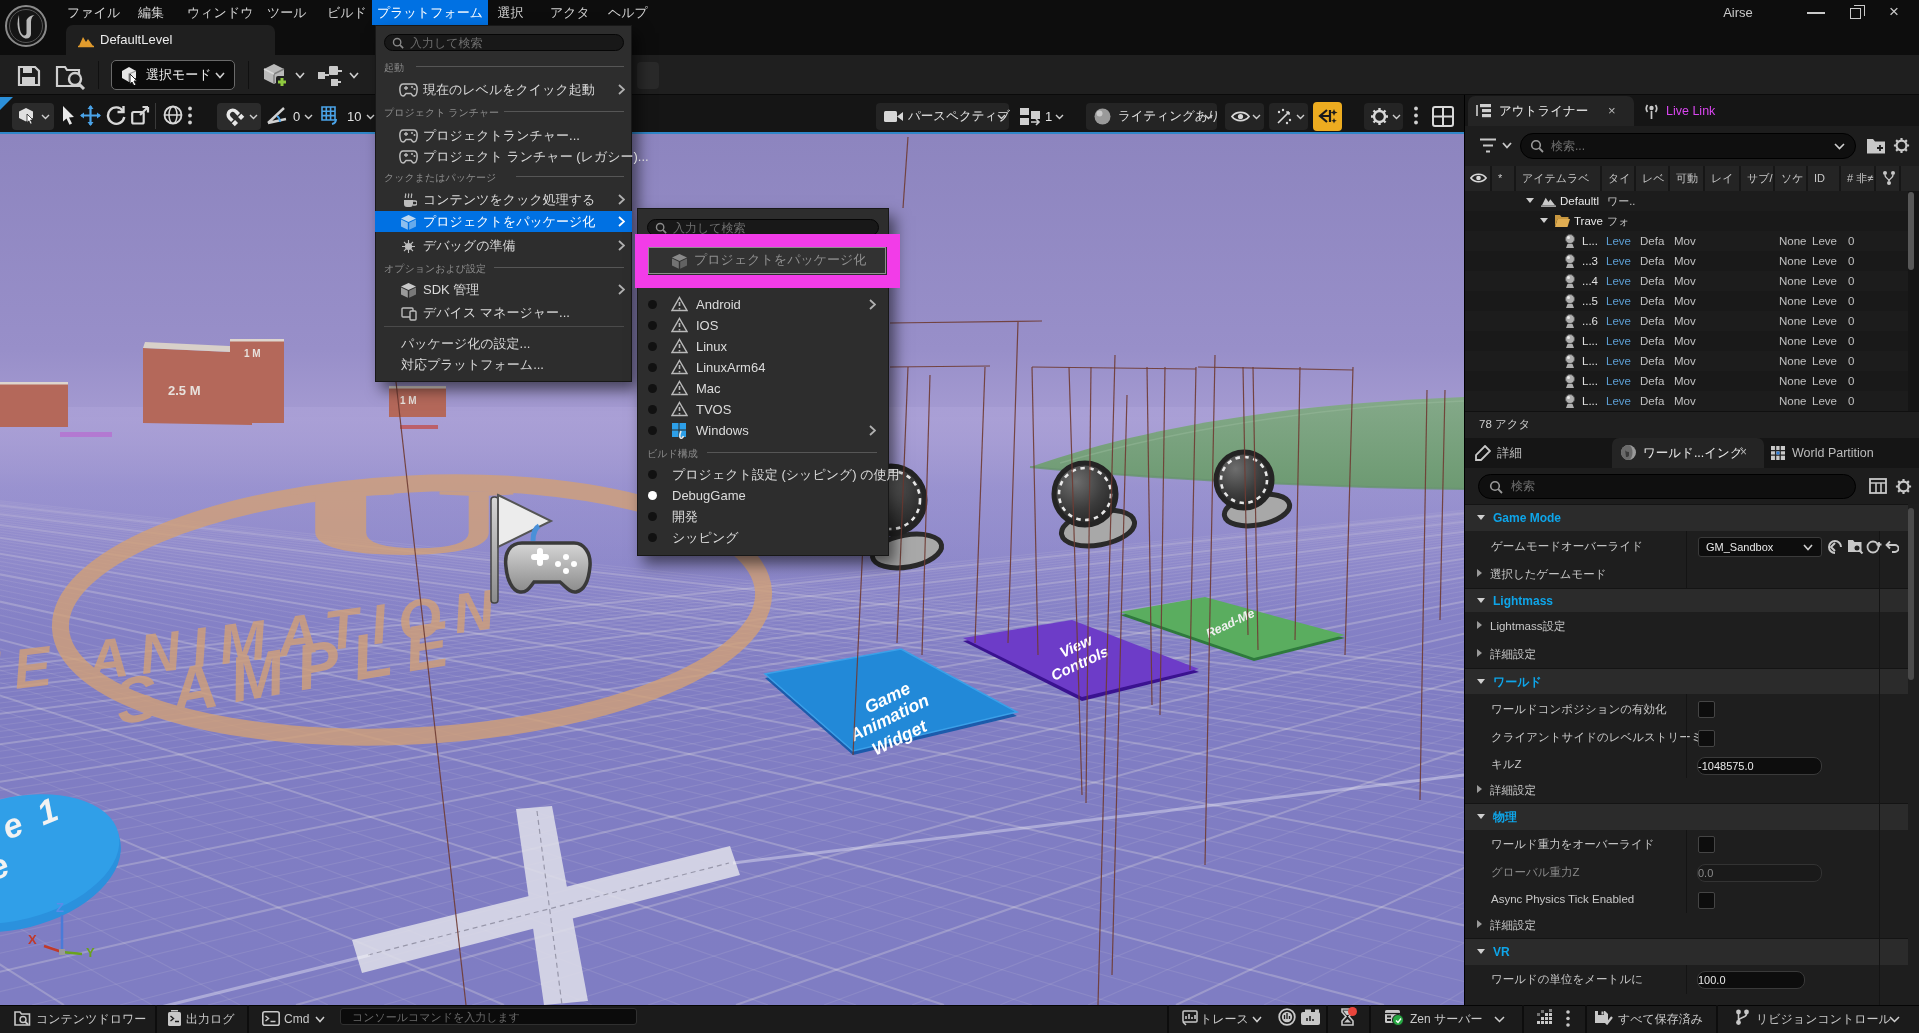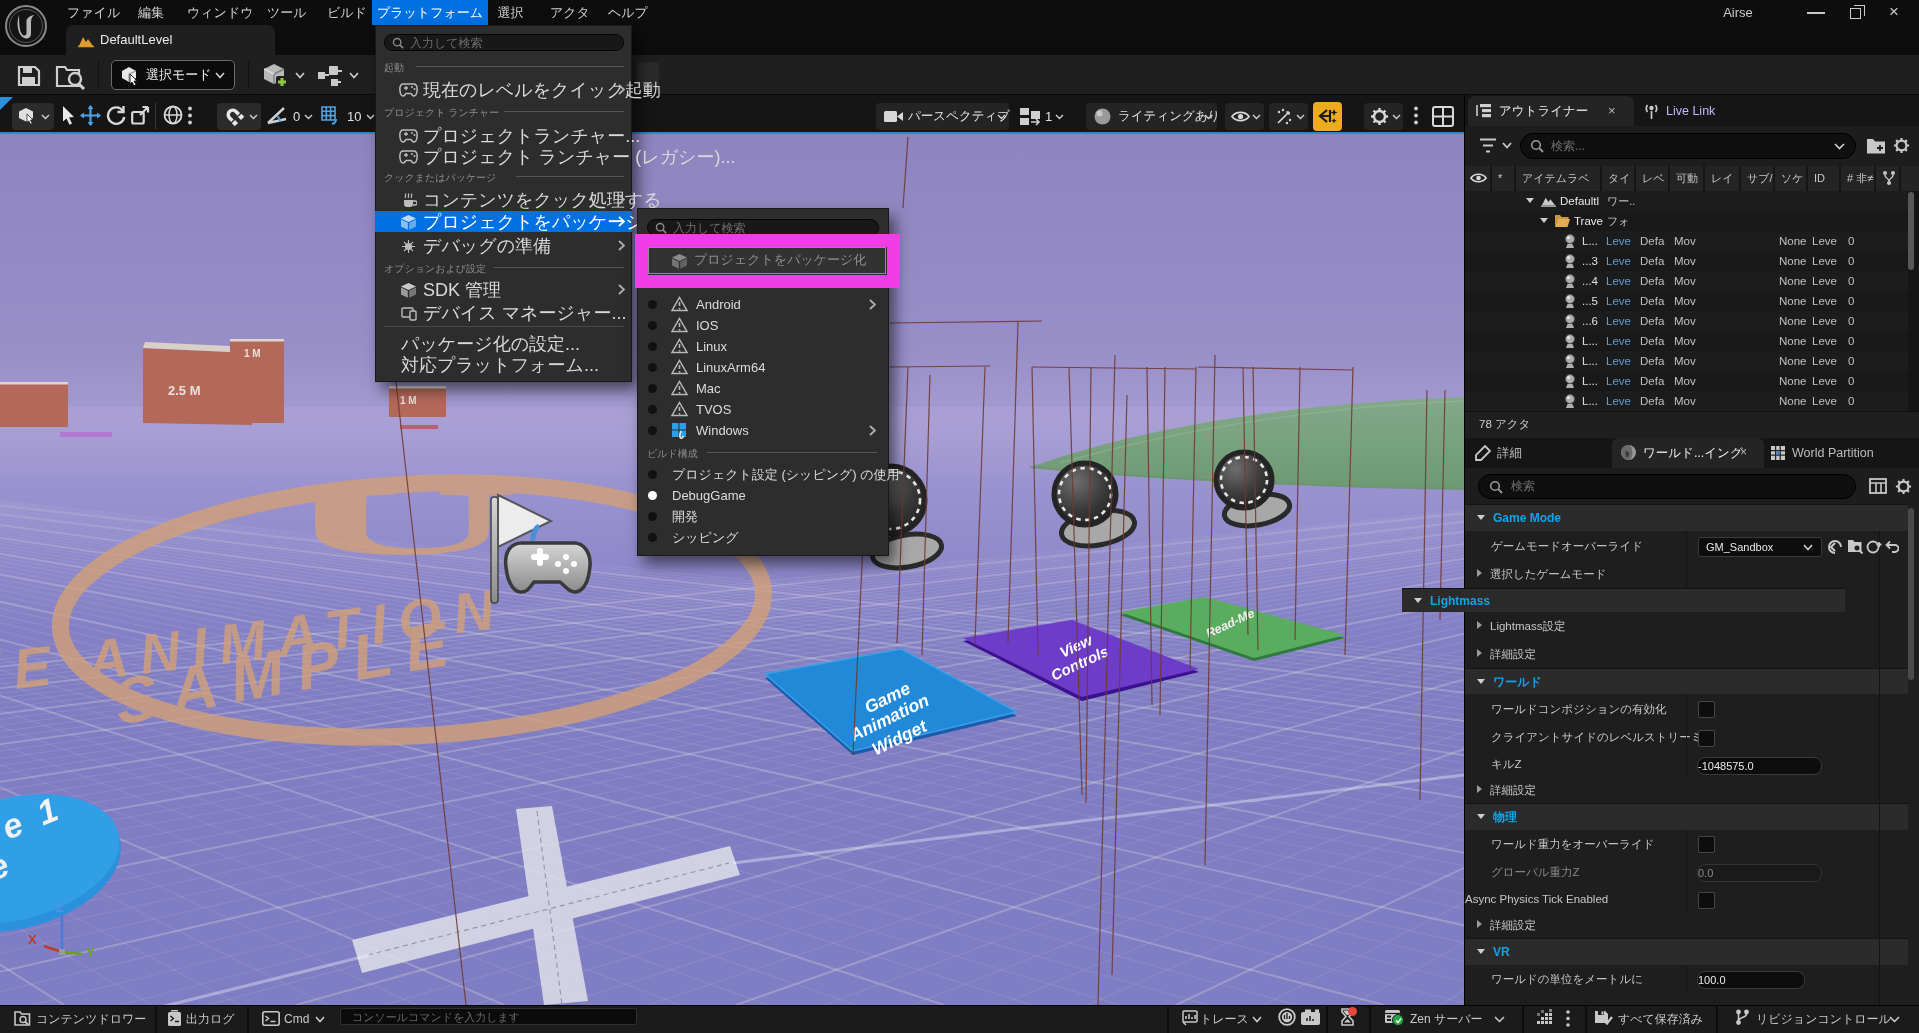--- a/index.html
+++ b/index.html
@@ -1,18 +1,18 @@
 <!DOCTYPE html>
 <html><head><meta charset="utf-8"><style>
 *{margin:0;padding:0;box-sizing:border-box}
 html,body{width:1919px;height:1033px;overflow:hidden;background:#0d0d0d;font-family:"Liberation Sans",sans-serif;-webkit-font-smoothing:antialiased}
 .abs{position:absolute}
 .t{color:#d4d4d4;font-size:13px;line-height:25px;white-space:nowrap}
 .vsep{position:absolute;width:1px;background:#101010}
-.menuitem{position:absolute;height:20px;line-height:20px;font-size:18px;color:#d9d9d9;white-space:nowrap}
+.menuitem{position:absolute;height:20px;line-height:20px;font-size:13px;color:#d9d9d9;white-space:nowrap}
 .mlabel{position:absolute;font-size:10px;color:#8d8d8d;white-space:nowrap}
 .mline{position:absolute;height:1px;background:#565656}
 .hdr{position:absolute;background:#2b2b2b;color:#0ea5e9;font-weight:bold;font-size:12px}
 .prow{position:absolute;background:#1e1e1e;color:#c8c8c8;font-size:11.5px}
 .chk{position:absolute;width:17px;height:17px;background:#0d0d0d;border:1px solid #454545;border-radius:2px}
 .inp{position:absolute;background:#0d0d0d;border:1px solid #3a3a3a;border-radius:8px;color:#e8e8e8;font-size:11px;line-height:16px;white-space:nowrap}
 .tri-r{display:inline-block;width:0;height:0;border-left:5px solid #9a9a9a;border-top:4px solid transparent;border-bottom:4px solid transparent}
 .tri-d{display:inline-block;width:0;height:0;border-top:5px solid #cfcfcf;border-left:4px solid transparent;border-right:4px solid transparent}
 </style></head><body>
 <div class="abs" style="left:0;top:0;width:1919px;height:25px;background:#0d0d0d"></div>
@@ -485,21 +485,21 @@
     <rect x="4" y="1" width="11" height="3.2" fill="#cfcfcf"></rect>
     <rect x="6" y="6" width="9" height="3.2" fill="#cfcfcf"></rect>
     <rect x="6" y="11" width="9" height="3.2" fill="#cfcfcf"></rect>
   </svg>
 <div class="abs" style="left:1499px;top:96px;font-size:12.5px;line-height:30px;color:#ececec">アウトライナー</div>
 <div class="abs" style="left:1608px;top:96px;font-size:13px;line-height:29px;color:#b8b8b8">×</div>
 <svg class="abs" style="left:1643px;top:102px" width="17" height="18" viewBox="0 0 17 18">
     <circle cx="8.5" cy="6" r="2.2" fill="#c8c8c8"></circle>
     <path d="M8.5 9 v8 M4.5 3 a6 6 0 0 0 0 7 M12.5 3 a6 6 0 0 1 0 7" stroke="#c8c8c8" stroke-width="1.7" fill="none"></path>
   </svg>
-<div class="abs" style="left:1666px;top:96px;font-size:12.5px;line-height:30px;color:#c4b5fd">Live Link</div>
+<div class="abs" style="left:1666px;top:96px;font-size:12.5px;line-height:30px;color:#d946ef">Live Link</div>
 <div class="abs" style="left:1465px;top:126px;width:454px;height:40px;background:#1d1d1d"></div>
 <svg class="abs" style="left:1479px;top:137px" width="34" height="17" viewBox="0 0 34 17">
     <path d="M1 2.5 h16 M4 8.5 h10 M7 14.5 h4" stroke="#c8c8c8" stroke-width="2.2"></path>
     <path d="M24 6 l4 4.5 l4 -4.5" fill="none" stroke="#c8c8c8" stroke-width="1.8"></path>
   </svg>
 <div class="abs" style="left:1520px;top:133px;width:336px;height:26px;background:#0f0f0f;border:1px solid #000;border-radius:13px"></div>
 <svg class="abs" style="left:1530px;top:139px" width="14" height="14" viewBox="0 0 14 14">
     <circle cx="6" cy="6" r="4.3" fill="none" stroke="#9a9a9a" stroke-width="1.6"></circle>
     <line x1="9.2" y1="9.2" x2="13" y2="13" stroke="#9a9a9a" stroke-width="1.8"></line>
   </svg>
@@ -710,32 +710,32 @@
 <svg class="abs" style="left:1895px;top:478px" width="17" height="17" viewBox="0 0 19 19">
     <circle cx="9.5" cy="9.5" r="5.5" fill="none" stroke="#c8c8c8" stroke-width="2.4"></circle>
     <g stroke="#c8c8c8" stroke-width="2.4">
       <path d="M9.5 1 v3 M9.5 15 v3 M1 9.5 h3 M15 9.5 h3 M3.5 3.5 l2 2 M13.5 13.5 l2 2 M15.5 3.5 l-2 2 M5.5 13.5 l-2 2"></path>
     </g>
   </svg>
 <div class="abs" style="left:1465px;top:504px;width:454px;height:501px;background:#1e1e1e"></div>
 <div class="hdr" style="left:1465px;top:504px;width:443px;height:27px;line-height:27px;border-top:1px solid #141414"><span class="tri-d" style="margin:0 8px 2px 12px"></span>Game Mode</div>
 <div class="prow" style="left:1465px;top:531px;width:443px;height:30px;line-height:30px;color:#c8c8c8;padding-left:26px">ゲームモードオーバーライド</div>
 <div class="prow" style="left:1465px;top:561px;width:443px;height:27px;line-height:27px;color:#c8c8c8;padding-left:0px"><span class="tri-r" style="margin:0 8px 1px 12px"></span>選択したゲームモード</div>
-<div class="hdr" style="left:1402px;top:588px;width:443px;height:24px;line-height:24px;border-top:1px solid #141414"><span class="tri-d" style="margin:0 8px 2px 12px"></span>Lightmass</div>
+<div class="hdr" style="left:1465px;top:588px;width:443px;height:24px;line-height:24px;border-top:1px solid #141414"><span class="tri-d" style="margin:0 8px 2px 12px"></span>Lightmass</div>
 <div class="prow" style="left:1465px;top:612px;width:443px;height:29px;line-height:29px;color:#c8c8c8;padding-left:0px"><span class="tri-r" style="margin:0 8px 1px 12px"></span>Lightmass設定</div>
 <div class="prow" style="left:1465px;top:641px;width:443px;height:27px;line-height:27px;color:#c8c8c8;padding-left:0px"><span class="tri-r" style="margin:0 8px 1px 12px"></span>詳細設定</div>
 <div class="hdr" style="left:1465px;top:668px;width:443px;height:26px;line-height:26px;border-top:1px solid #141414"><span class="tri-d" style="margin:0 8px 2px 12px"></span>ワールド</div>
 <div class="prow" style="left:1465px;top:694px;width:443px;height:30px;line-height:30px;color:#c8c8c8;padding-left:26px">ワールドコンポジションの有効化</div>
 <div class="prow" style="left:1465px;top:724px;width:443px;height:27px;line-height:27px;color:#c8c8c8;padding-left:26px">クライアントサイドのレベルストリーミ...</div>
 <div class="prow" style="left:1465px;top:751px;width:443px;height:27px;line-height:27px;color:#c8c8c8;padding-left:26px">キルZ</div>
 <div class="prow" style="left:1465px;top:778px;width:443px;height:25px;line-height:25px;color:#c8c8c8;padding-left:0px"><span class="tri-r" style="margin:0 8px 1px 12px"></span>詳細設定</div>
 <div class="hdr" style="left:1465px;top:803px;width:443px;height:27px;line-height:27px;border-top:1px solid #141414"><span class="tri-d" style="margin:0 8px 2px 12px"></span>物理</div>
 <div class="prow" style="left:1465px;top:830px;width:443px;height:28px;line-height:28px;color:#c8c8c8;padding-left:26px">ワールド重力をオーバーライド</div>
 <div class="prow" style="left:1465px;top:858px;width:443px;height:28px;line-height:28px;color:#8a8a8a;padding-left:26px">グローバル重力Z</div>
-<div class="prow" style="left:1465px;top:886px;width:443px;height:27px;line-height:27px;color:#c8c8c8;">Async Physics Tick Enabled</div>
+<div class="prow" style="left:1465px;top:886px;width:443px;height:27px;line-height:27px;color:#c8c8c8;padding-left:26px">Async Physics Tick Enabled</div>
 <div class="prow" style="left:1465px;top:913px;width:443px;height:25px;line-height:25px;color:#c8c8c8;padding-left:0px"><span class="tri-r" style="margin:0 8px 1px 12px"></span>詳細設定</div>
 <div class="hdr" style="left:1465px;top:938px;width:443px;height:27px;line-height:27px;border-top:1px solid #141414"><span class="tri-d" style="margin:0 8px 2px 12px"></span>VR</div>
 <div class="prow" style="left:1465px;top:965px;width:443px;height:29px;line-height:29px;color:#c8c8c8;padding-left:26px">ワールドの単位をメートルに</div>
 <div class="prow" style="left:1465px;top:994px;width:443px;height:11px;line-height:11px;color:#c8c8c8;padding-left:26px"></div>
 <div class="abs" style="left:1686px;top:531px;width:1px;height:57px;background:#141414"></div>
 <div class="abs" style="left:1686px;top:694px;width:1px;height:84px;background:#141414"></div>
 <div class="abs" style="left:1686px;top:830px;width:1px;height:83px;background:#141414"></div>
 <div class="abs" style="left:1686px;top:965px;width:1px;height:29px;background:#141414"></div>
 <div class="abs" style="left:1879px;top:531px;width:1px;height:474px;background:#141414"></div>
 <div class="abs" style="left:1698px;top:537px;width:124px;height:20px;background:#0d0d0d;border:1px solid #3a3a3a;border-radius:3px"></div>

